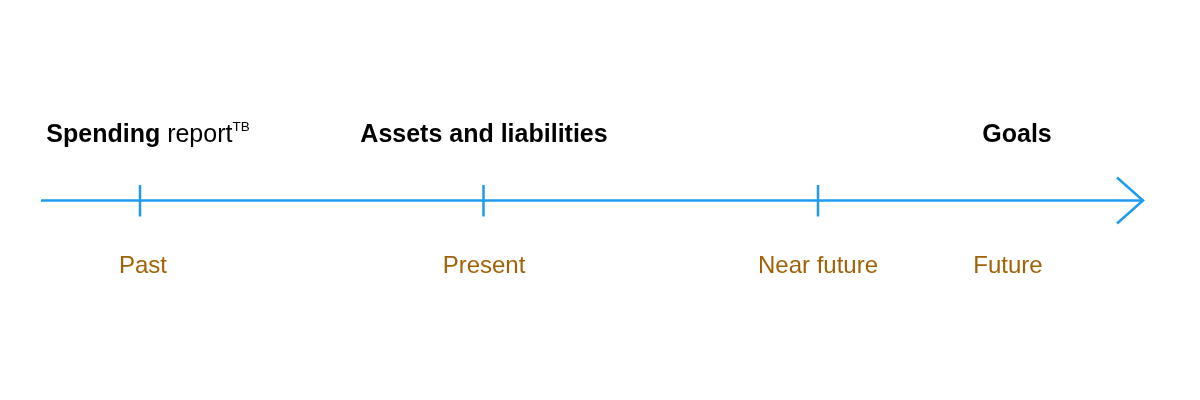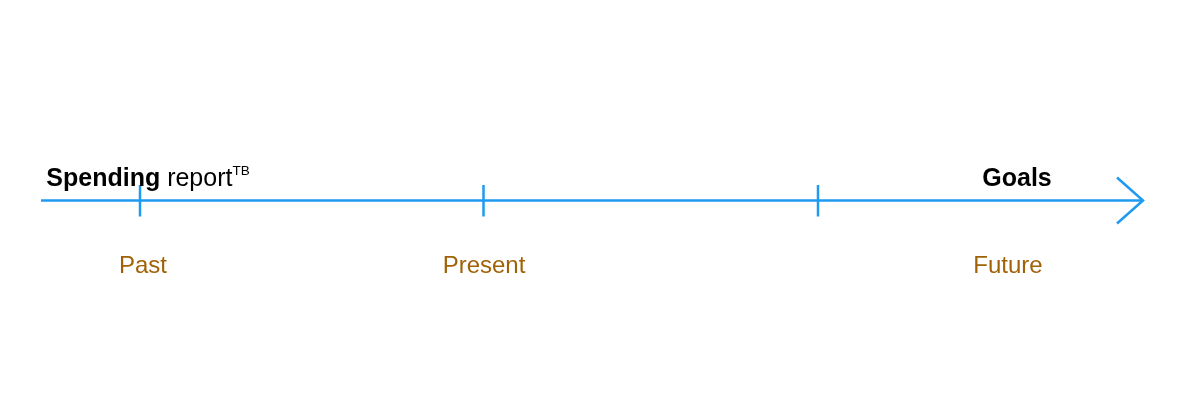--- a/index.html
+++ b/index.html
@@ -25,21 +25,20 @@
   }
   .stage-title {
     position: absolute;
     top: 121px;
     transform: translateX(-50%);
     font-size: 25px;
     line-height: 25px;
     white-space: nowrap;
     font-weight: 400;
     color: #000000;
-    margin-top: 44px;
   }
   .stage-title .t-bold {
     font-weight: 700;
   }
   .stage-title sup {
     font-size: 0.54em;
     line-height: 0;
     vertical-align: baseline;
     position: relative;
     top: -0.85em;
@@ -70,23 +69,27 @@
     <line class="axis-stroke" x1="140" y1="185" x2="140" y2="216.5"></line>
     <line class="axis-stroke" x1="483.5" y1="185" x2="483.5" y2="216.5"></line>
     <line class="axis-stroke" x1="818" y1="185" x2="818" y2="216.5"></line>
     <polyline class="axis-stroke" points="1117,177.5 1143,200.5 1117,223.5"></polyline>
   </svg>
 
   <div class="stage-title" style="left:148px">
     <span class="t-bold">Spending</span><span> report</span><sup>TB</sup>
   </div>
 
+  <div class="stage-title" style="left:484px">
+    <span class="t-bold">Assets and liabilities</span><span></span><sup></sup>
+  </div>
 
 
   <div class="stage-title" style="left:1017px">
     <span class="t-bold">Goals</span><span></span><sup></sup>
   </div>
 
   <div class="stage-period" style="left:143px">Past</div>
   <div class="stage-period" style="left:484px">Present</div>
+  <div class="stage-period" style="left:818px">Near future</div>
   <div class="stage-period" style="left:1008px">Future</div>
 
 </div>
 
 </body></html>

